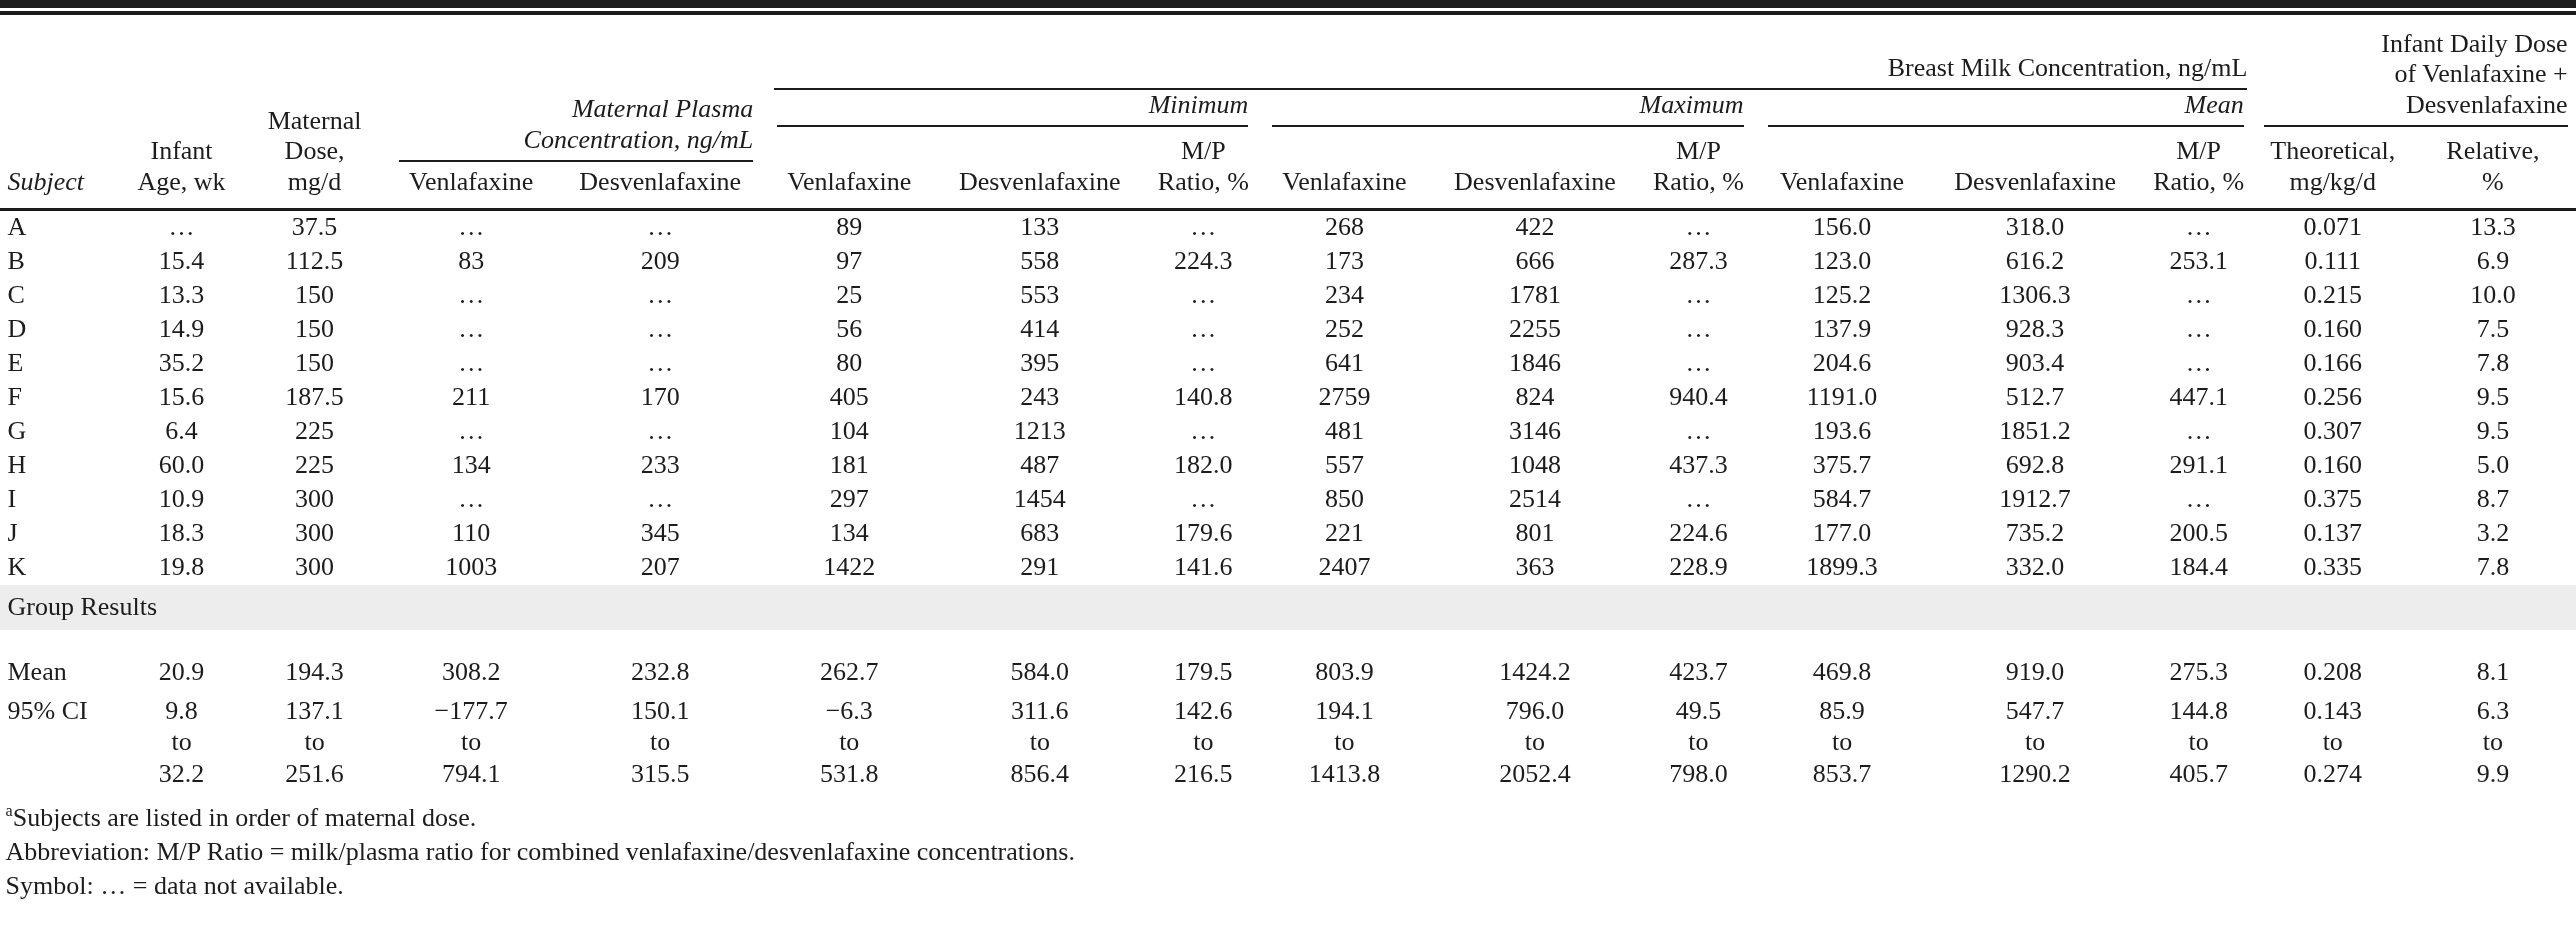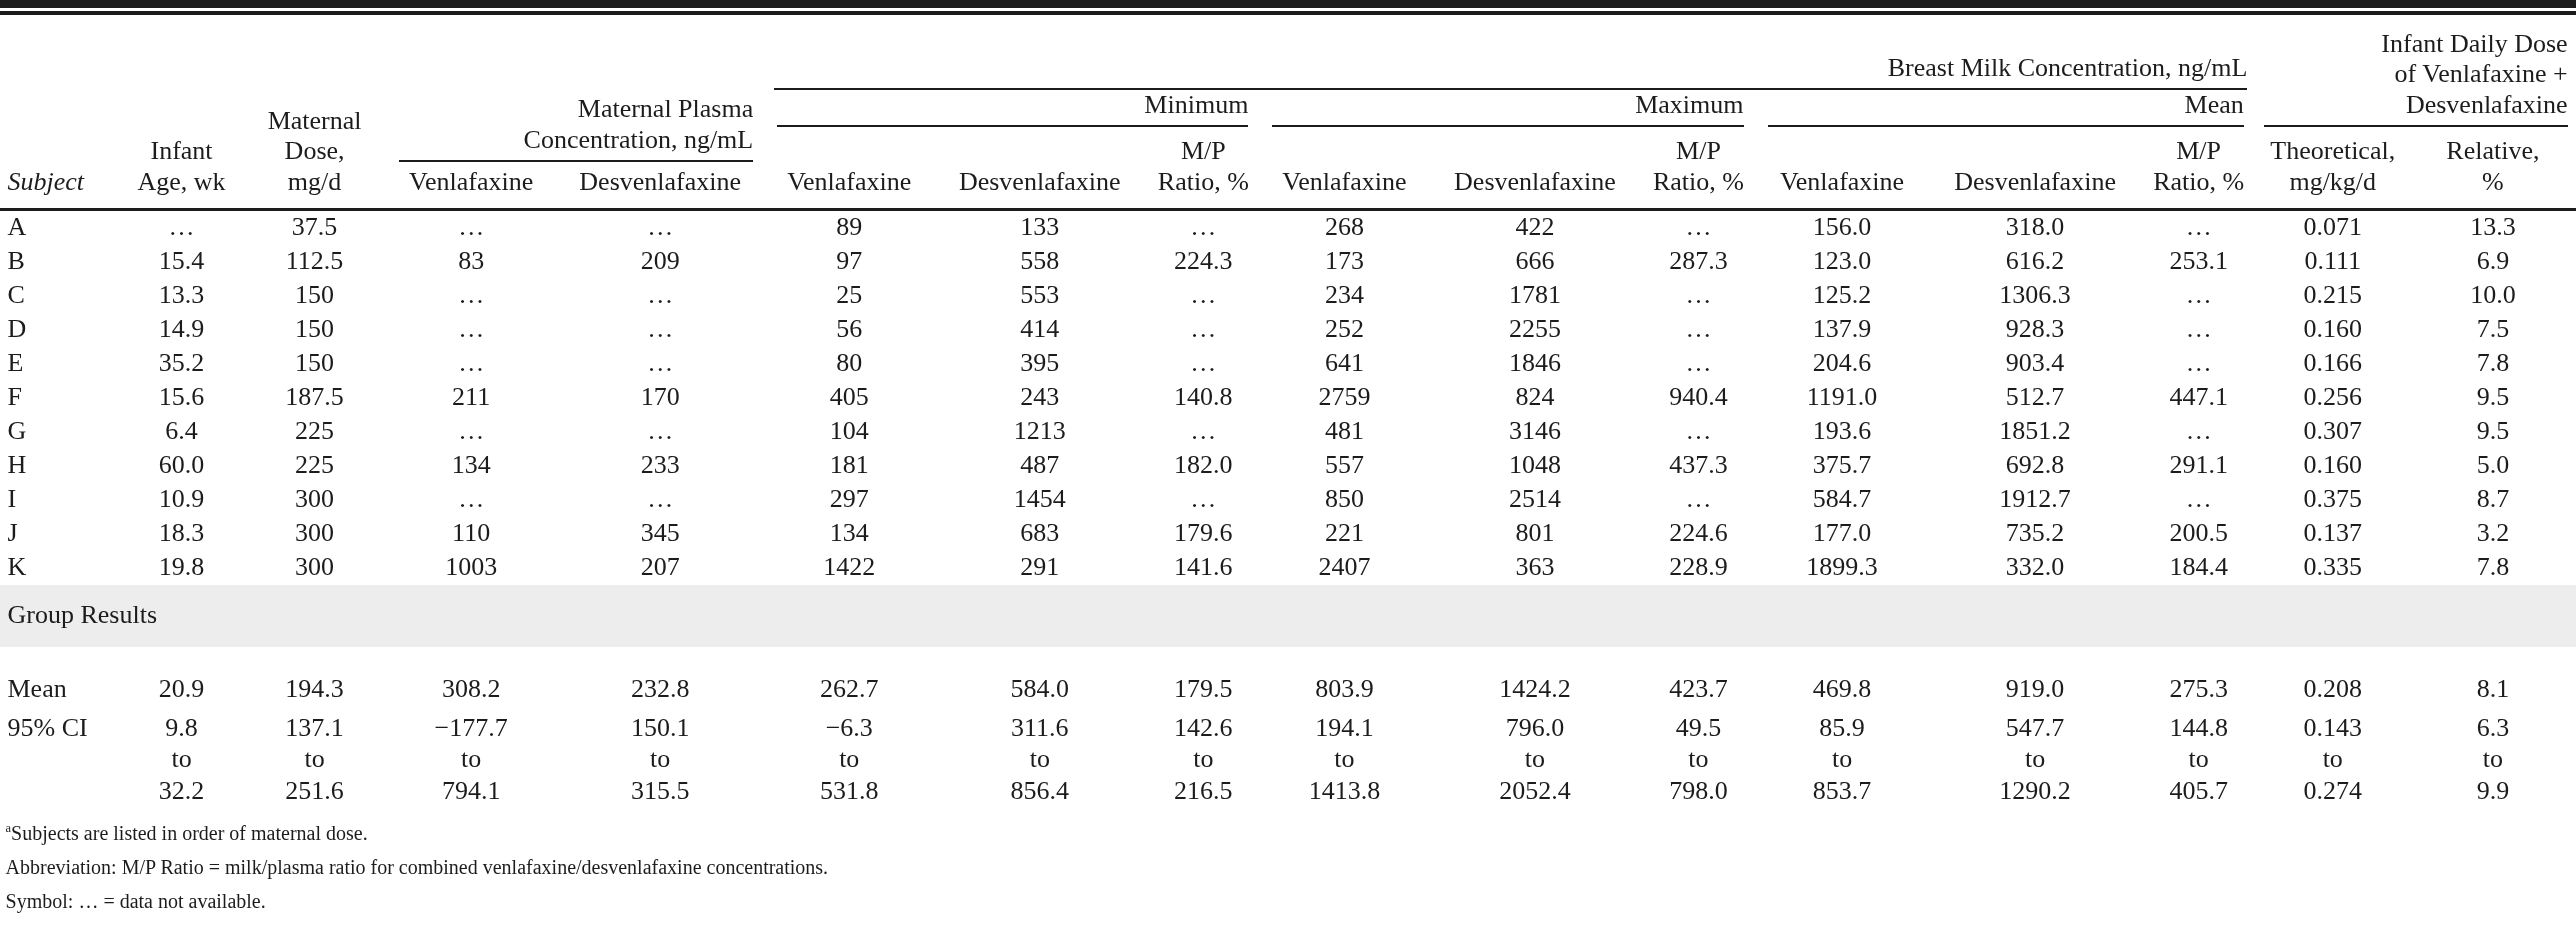--- a/index.html
+++ b/index.html
@@ -15,39 +15,39 @@
   .title-row { padding: 8.4px 5.6px 6.5px 5.6px; font-size: 29px; font-weight: bold; letter-spacing: -0.2px; }
   .title-row sup { font-size: 0.62em; }
   .title-rule { height: 1.9px; background: #1c1c1c; }
 
   table { width: 2576px; border-collapse: collapse; table-layout: fixed; }
   th, td { margin: 0; padding: 0; font-weight: normal; font-size: 26px; line-height: 1.18; }
 
   thead { border-bottom: 3.7px solid #1c1c1c; }
   thead th { vertical-align: bottom; text-align: center; }
   thead tr.hr1 { height: 75px; }
-  thead tr.hr2 { height: 36px; }
+  thead tr.hr2 { height: 36px; font-style: italic; }
   thead tr.hr3 { height: 35px; }
   thead tr.hr4 { height: 47px; }
   .pre  { white-space: pre-line; }
   .leftal { text-align: left; font-style: italic; }
   .padb { padding-bottom: 10px; }
   .padl { padding-left: 7.5px; }
   .rulebox { border-bottom: 2.8px solid #1c1c1c; padding-bottom: 4.7px; margin: 0 12px; text-align: right; }
   .rulebox.wide { margin: 0 8.4px; }
 
   tbody td { height: 34px; text-align: center; vertical-align: middle; }
   tbody td.lbl { text-align: left; padding-left: 7.5px; }
-  tr.band td { background: #ededed; height: 62px; text-align: left; padding-left: 7.5px; }
+  tr.band td { background: #ededed; height: 45px; text-align: left; padding-left: 7.5px; }
   tr.mean td { height: 58px; vertical-align: bottom; padding-bottom: 4.7px; }
   tr.ci td { height: 34px; vertical-align: bottom; margin-left: 39px; }
   tr.ci-to td, tr.ci-up td { height: 32px; }
 
   .footnotes { padding-left: 5.6px; margin-top: 3.7px; }
-  .footnote { font-size: 20px; line-height: 34px; }
+  .footnote { font-size: 26px; line-height: 34px; }
   .footnote sup { font-size: 0.62em; }
 </style>
 </head>
 <body>
 
 <div class="page">
   <div class="topbar"></div>
   <div class="thinrule"></div>
   <div class="title-rule"></div>
 

